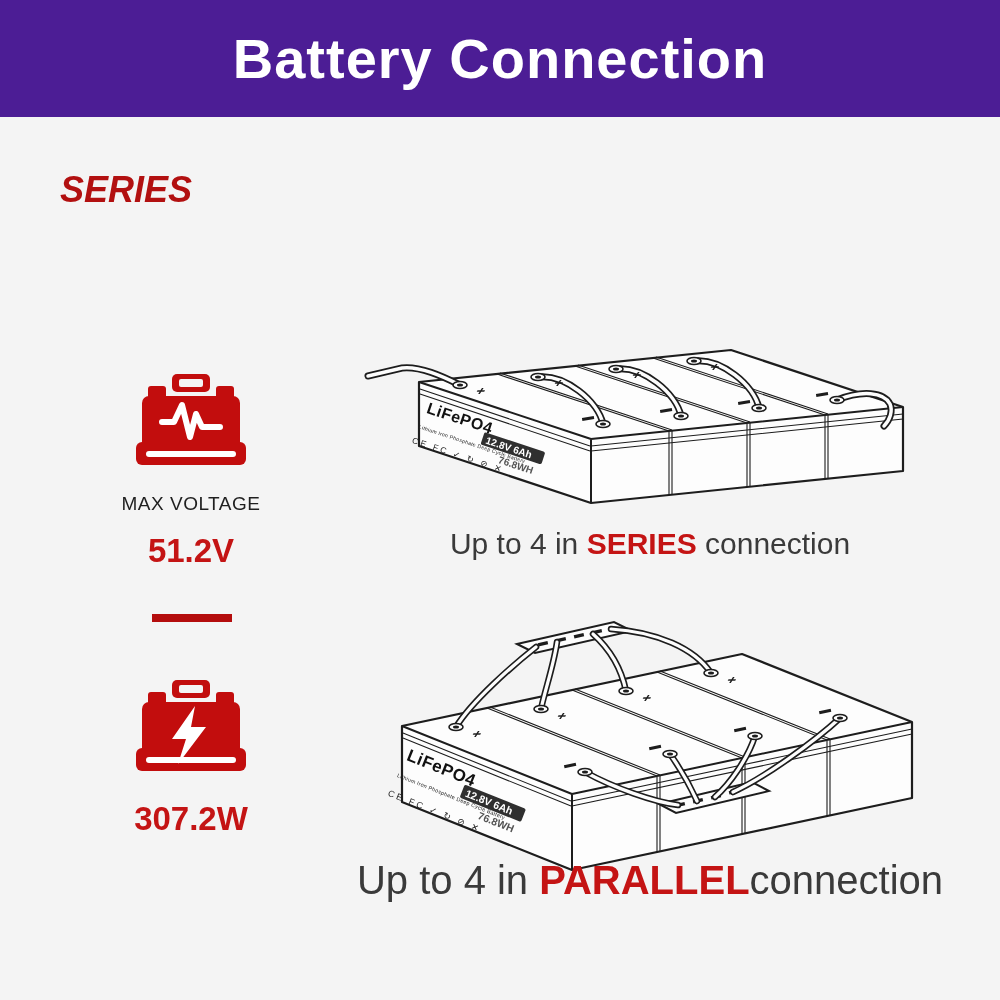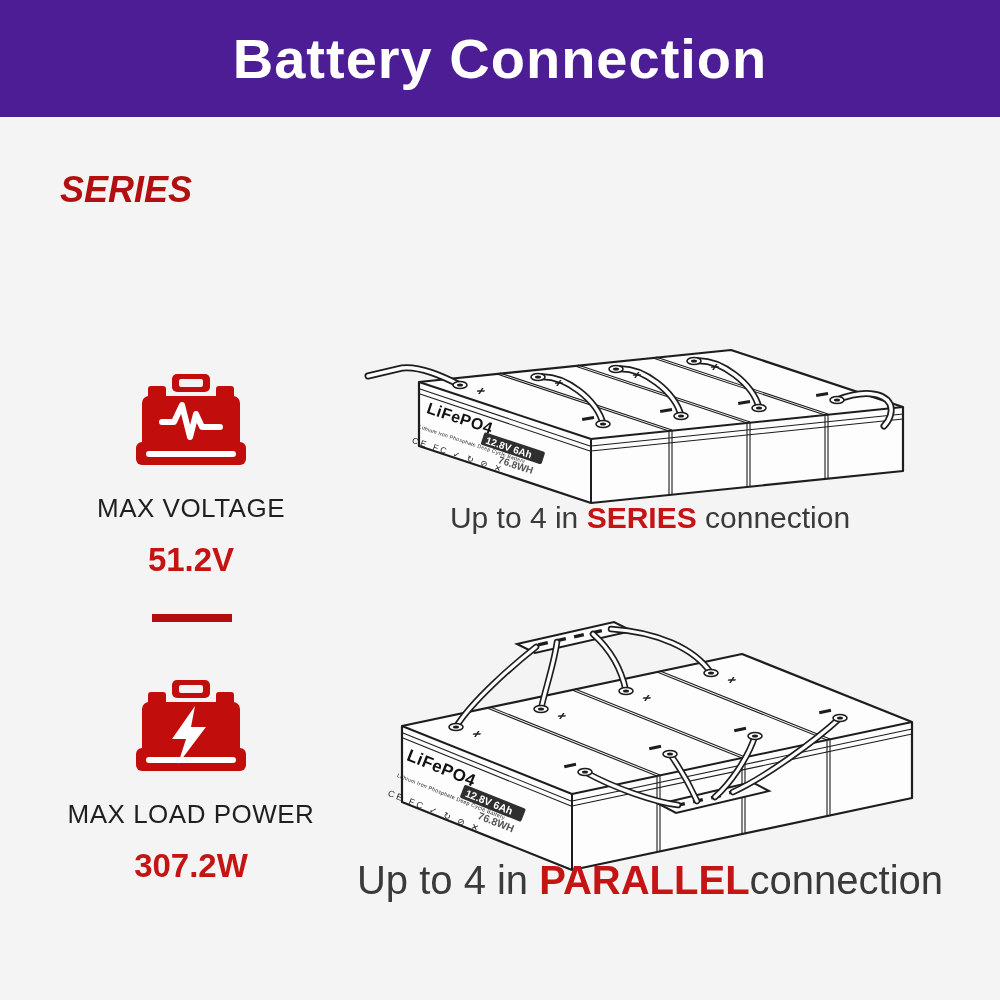--- a/index.html
+++ b/index.html
@@ -15,21 +15,21 @@
   .banner h1{
     margin:0;color:#fff;font-size:56px;font-weight:700;letter-spacing:1px;
   }
   .support{
     position:absolute;left:60px;top:172px;width:700px;
     color:#b21010;font-style:italic;font-weight:700;font-size:36px;line-height:1;
   }
   .support .line2{margin-top:22px;}
   .spec-col{position:absolute;left:60px;width:262px;text-align:center;}
   .spec-icon{display:block;margin:0 auto;}
-  .spec-label{font-size:26px;color:#1f1f1f;margin-top:16px;letter-spacing:0.5px;}
+  .spec-label{font-size:19px;color:#1f1f1f;margin-top:16px;letter-spacing:0.5px;}
   .spec-value{font-size:33px;font-weight:700;color:#c41414;margin-top:17px;}
   .divider{position:absolute;left:152px;top:614px;width:80px;height:8px;background:#b40d0d;}
   .diagram{position:absolute;}
   .caption{
     position:absolute;left:350px;width:600px;text-align:center;
     font-size:30px;color:#3a3a3a;white-space:nowrap;
   }
   .caption .hl{font-weight:700;color:#c41414;}
   svg text{font-family:"Liberation Sans","DejaVu Sans",sans-serif;}
 </style>
@@ -69,21 +69,20 @@
       <rect x="36" y="2" width="38" height="18" rx="5"></rect>
       <rect x="12" y="14" width="18" height="16" rx="3"></rect>
       <rect x="80" y="14" width="18" height="16" rx="3"></rect>
       <rect x="6" y="24" width="98" height="54" rx="7"></rect>
       <rect x="0" y="70" width="110" height="23" rx="6"></rect>
     </g>
     <rect x="43" y="7" width="24" height="8" rx="2" fill="#f4f4f4"></rect>
     <rect x="10" y="79" width="90" height="6" rx="3" fill="#ffffff"></rect>
     <polygon points="59,28 36,61 50,61 42,86 70,49 55,49" fill="#ffffff"></polygon>
   </svg>
-  <div class="spec-label">MAX LOAD POWER</div>
   <div class="spec-value">307.2W</div>
 </div>
 
 <div class="diagram" style="left:350px;top:296px;">
 <svg width="645" height="230" viewBox="0 0 645 230">
   <g stroke="#1d1d1d" fill="#fdfdfd" stroke-linejoin="round">
 
     <polygon points="69,86 381,54 553,111 553,175 241,207 69,150" stroke-width="2.2"></polygon>
 
     <path d="M69,86 L241,143 L553,111 M241,143 L241,207" fill="none" stroke-width="2"></path>
@@ -149,21 +148,21 @@
     <text x="16" y="27" font-size="16" font-weight="700" fill="#111" letter-spacing="0.5">LiFePO4</text>
     <text x="14" y="44" font-size="5.2" fill="#222" letter-spacing="0.3">Lithium Iron Phosphate Deep Cycle Battery</text>
     <rect x="78" y="27" width="64" height="13" rx="2" fill="#2f2f2f"></rect>
     <text x="82" y="37.5" font-size="10" font-weight="700" fill="#fff">12.8V 6Ah</text>
     <text x="100" y="52" font-size="10" font-weight="700" fill="#555">76.8WH</text>
     <text x="12" y="60" font-size="8.5" fill="#222" letter-spacing="2.5">CE FC ✓ ↻ ⊘ ✕</text>
   </g>
 </svg>
 </div>
 
-<div class="caption" style="top:501px;text-align:center;">
+<div class="caption" style="top:527px;text-align:center;">
   <span>Up to 4 in </span><span class="hl">SERIES</span><span> connection</span>
 </div>
 
 <div class="diagram" style="left:352px;top:606px;">
 <svg width="645" height="270" viewBox="0 0 645 270">
   <g stroke="#1d1d1d" fill="#fdfdfd" stroke-linejoin="round">
 
     <polygon points="50,120 390,48 560,116 560,192 220,264 50,196" stroke-width="2.2"></polygon>
 
     <path d="M50,120 L220,188 L560,116 M220,188 L220,264" fill="none" stroke-width="2"></path>

